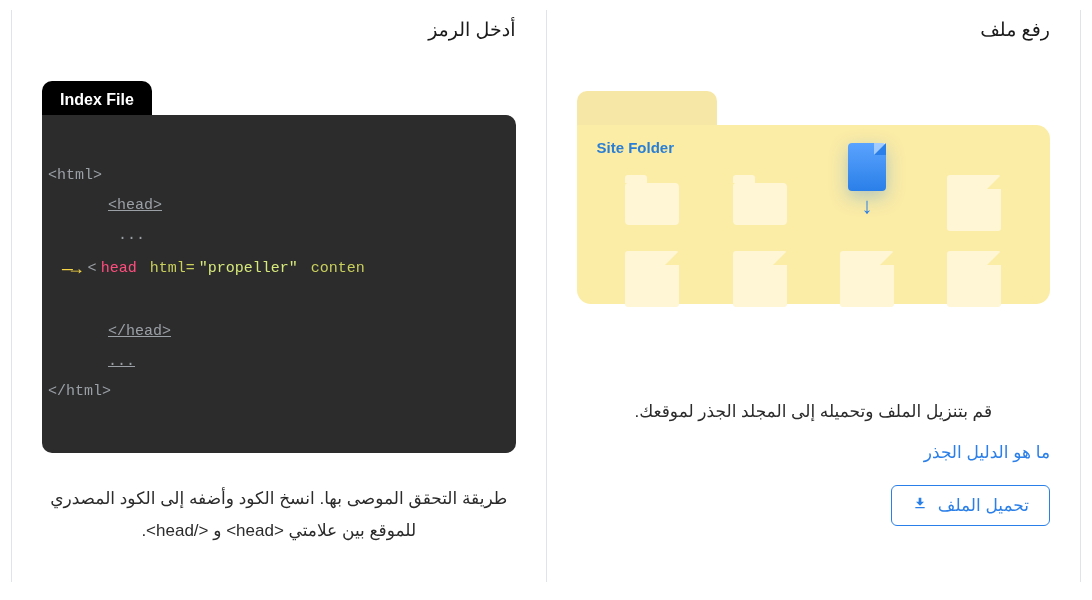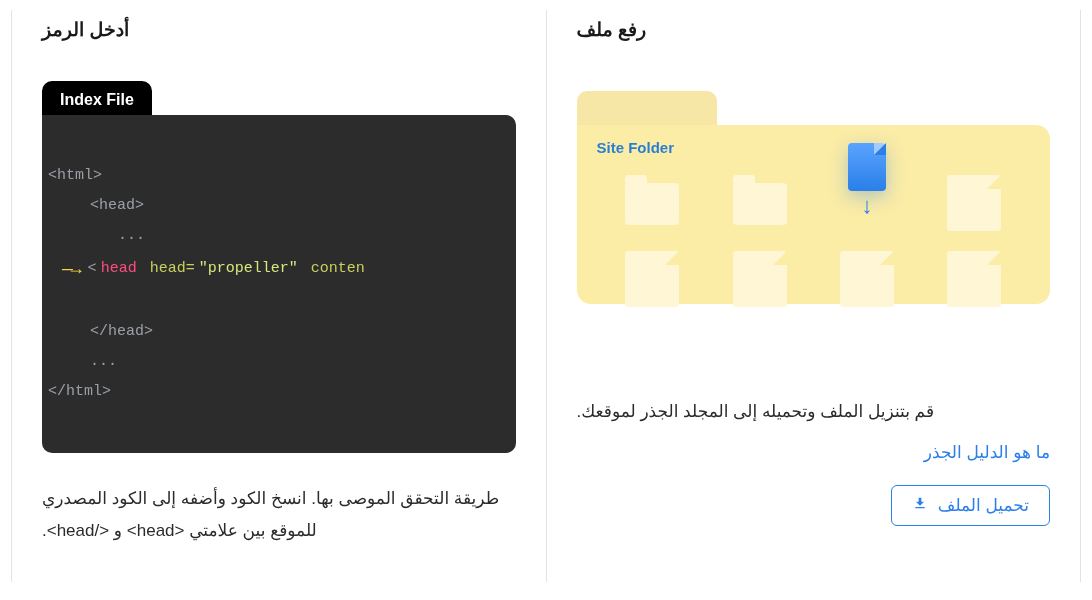--- a/index.html
+++ b/index.html
@@ -19,22 +19,22 @@
   .card {
     flex: 1;
     border-left: 1px solid #e0e4e8;
     border-right: 1px solid #e0e4e8;
     padding: 0 30px 20px 30px;
   }
   .card + .card {
     border-left: none;
   }
   .title {
-    text-align: left;
-    font-weight: 700;
+    text-align: right;
+    font-weight: 400;
     font-size: 19px;
     color: #1a1a1a;
     margin: 8px 0 28px 0;
   }
 
   
   .code-folder {
     position: relative;
     margin: 40px 0 30px 0;
   }
@@ -52,21 +52,21 @@
     border-radius: 0 10px 10px 10px;
     padding: 16px 0 16px 0;
     font-family: "SFMono-Regular", Consolas, "Liberation Mono", Menlo, monospace;
     font-size: 15px;
     line-height: 2;
     color: #777;
     overflow: hidden;
     white-space: pre;
   }
   .code-body .line { padding-left: 6px; }
-  .code-body .l2   { padding-left: 48px; }
+  .code-body .l2   { padding-left: 66px; text-decoration: underline; }
   .code-body .l3   { padding-left: 76px; }
   .code-hl {
     display: flex;
     align-items: center;
     gap: 4px;
     padding-left: 20px;
     position: relative;
   }
   .arrow {
     color: #f5d547;
@@ -173,21 +173,21 @@
   .drop-arrow {
     color: #2a7fe8;
     font-size: 22px;
     font-weight: bold;
     margin-top: 2px;
   }
 
   
   .desc {
     direction: rtl;
-    text-align: left;
+    text-align: center;
     font-size: 17px;
     line-height: 1.9;
     color: #2b2b2b;
     margin: 8px 0 14px 0;
   }
   .help-link {
     direction: rtl;
     text-align: right;
     color: #2a7fe8;
     font-size: 17px;
@@ -220,21 +220,21 @@
 
   <div class="card">
     <div class="title">أدخل الرمز</div>
 
     <div class="code-folder">
       <div class="code-tab">Index File</div>
       <div class="code-body">
 <span class="line tag">&lt;html&gt;</span>
 <span class="l2 tag">&lt;head&gt;</span>
 <span class="l3 tag">...</span>
-<span class="code-hl"><span class="arrow">—→</span> <span class="tag">&lt;</span><span class="meta-kw">head</span><span class="meta-attr"> head=</span><span class="meta-val">"propeller"</span><span class="meta-attr"> conten</span></span>
+<span class="code-hl"><span class="arrow">—→</span> <span class="tag">&lt;</span><span class="meta-kw">head</span><span class="meta-attr"> html=</span><span class="meta-val">"propeller"</span><span class="meta-attr"> conten</span></span>
 <span class="l2 tag">&lt;/head&gt;</span>
 <span class="l2 tag">...</span>
 <span class="line tag">&lt;/html&gt;</span>
       </div>
     </div>
 
     <div class="desc">طريقة التحقق الموصى بها. انسخ الكود وأضفه إلى الكود المصدري للموقع بين علامتي &lt;head&gt; و &lt;/head&gt;.</div>
 
   </div>
 

